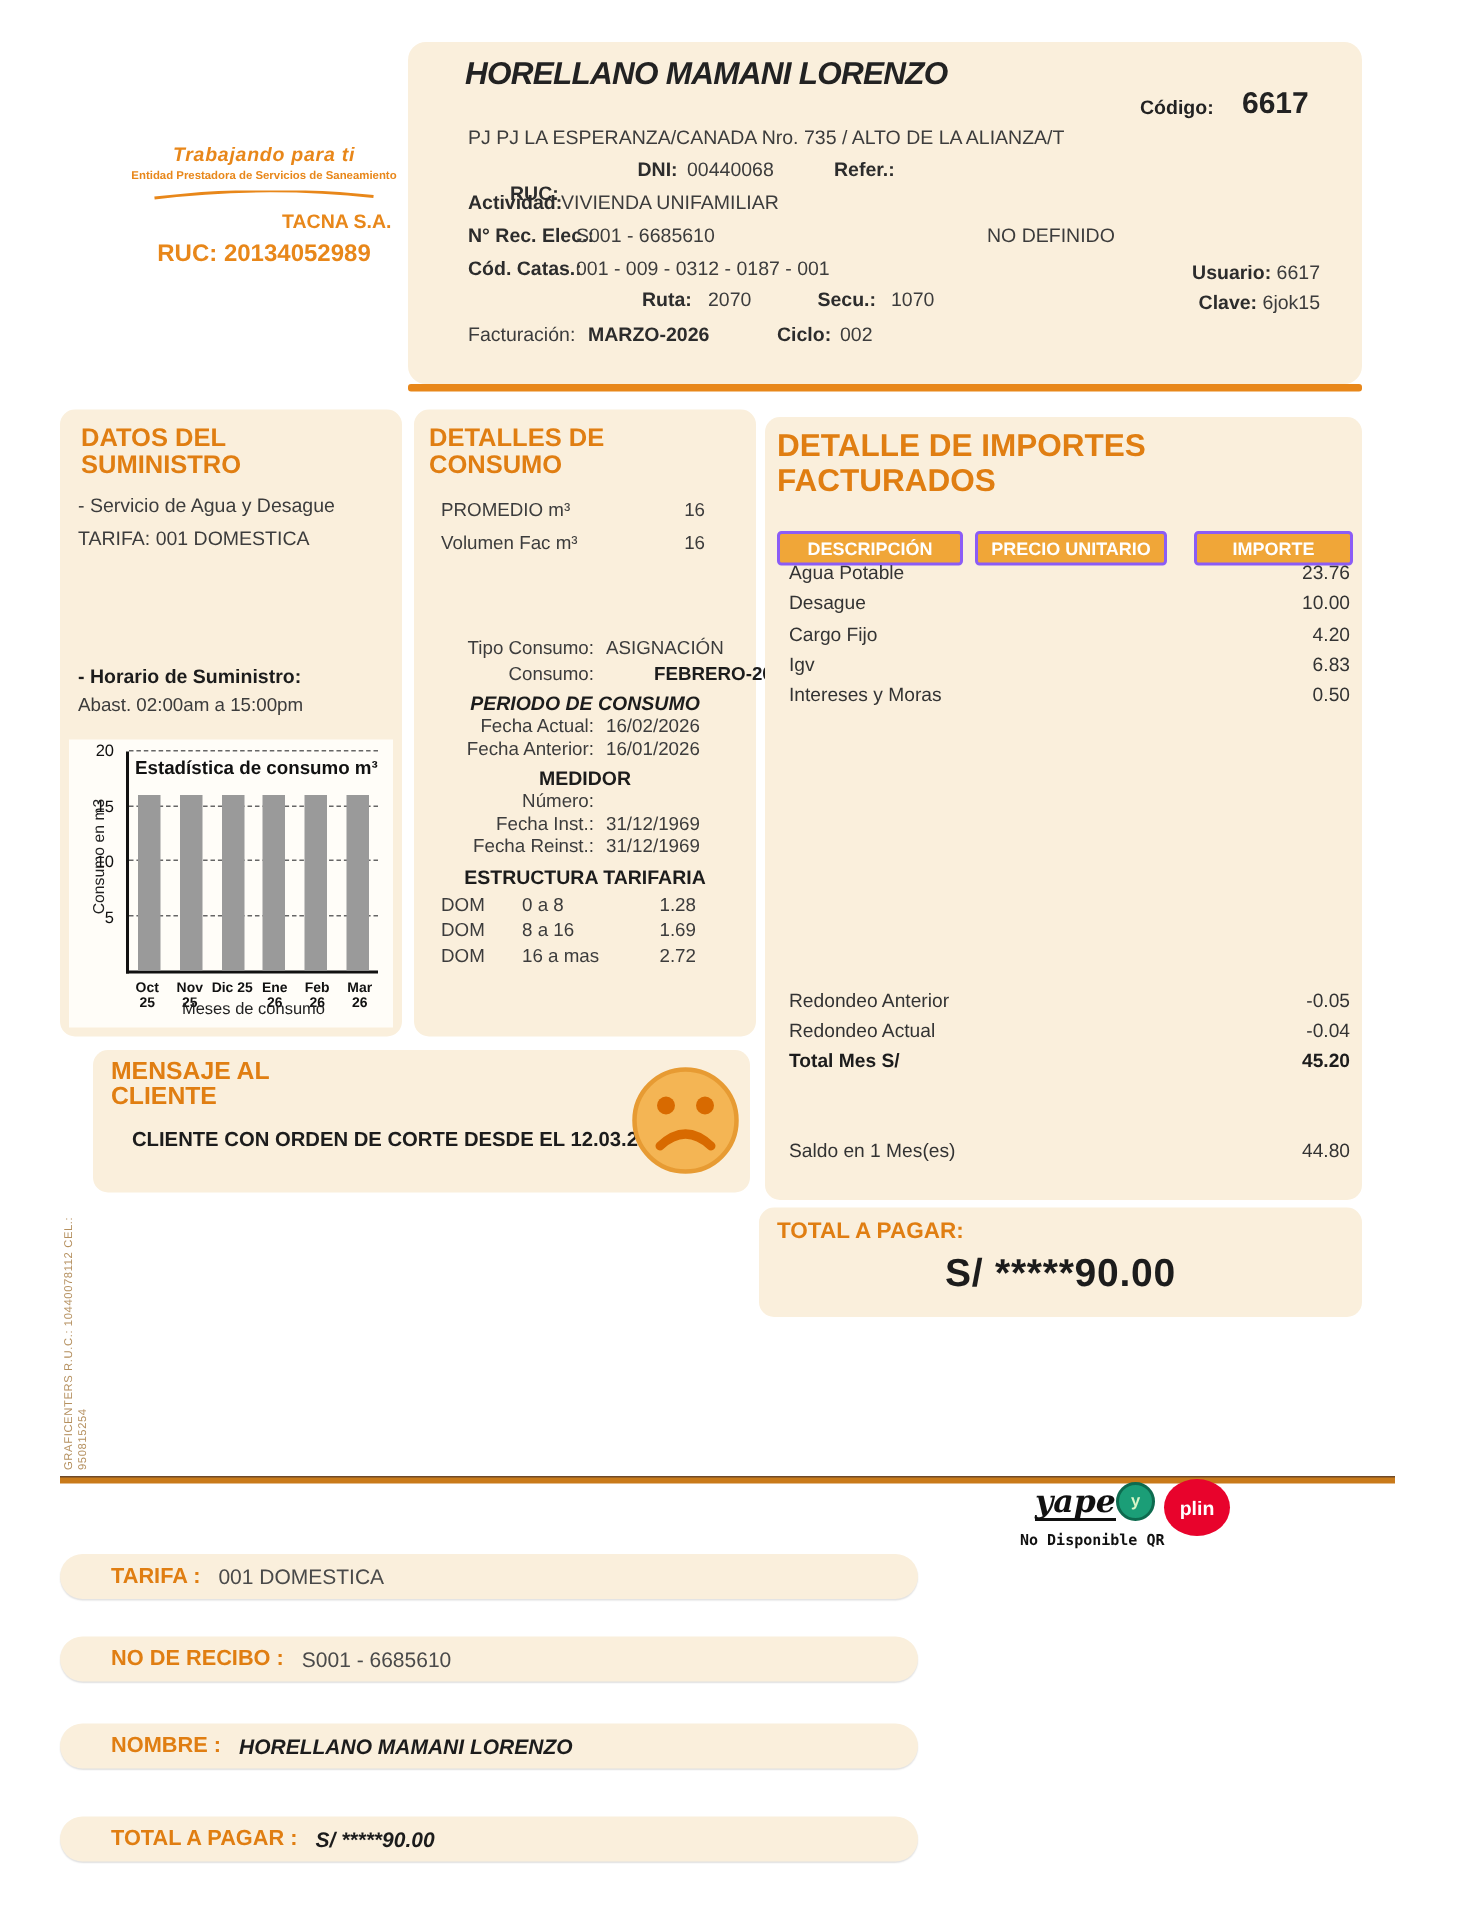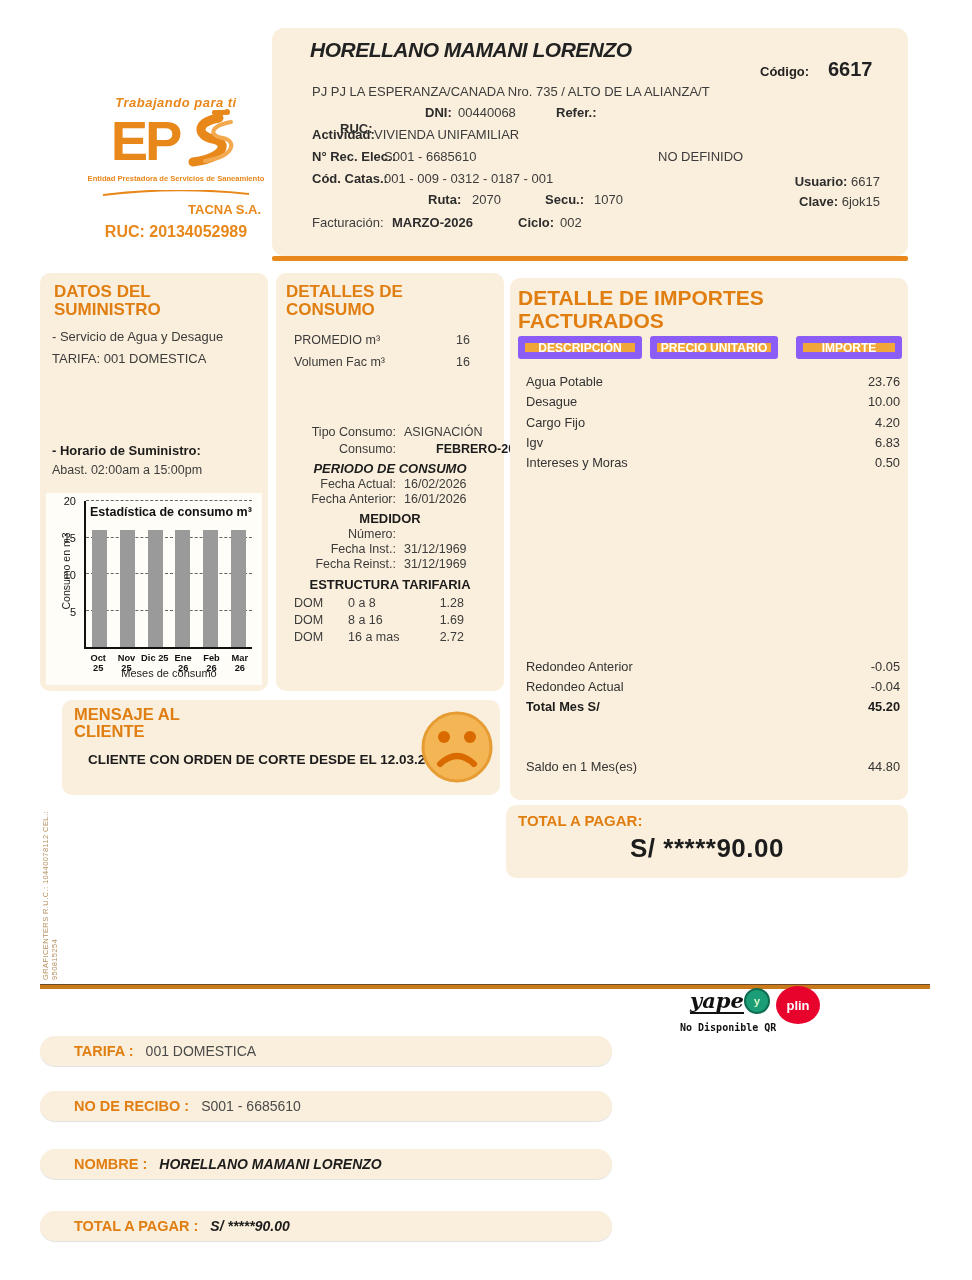--- a/index.html
+++ b/index.html
@@ -52,21 +52,21 @@
   
   .consumo-panel { left:276px; top:273px; width:228px; height:418px; border-radius:10px; }
   .consumo-panel .sec-title { position:absolute; left:10px; top:10px; width:170px; }
   .cp { position:absolute; font-size:12.5px; color:#3c3c3c; white-space:nowrap; }
   .cp-label-r { text-align:right; width:112px; left:8px; }
   .cp-center { width:100%; text-align:center; font-weight:bold; color:#1c1c1c; font-size:13px; }
 
   
   .importes-panel { left:510px; top:278px; width:398px; height:522px; border-radius:10px; }
   .importes-title { position:absolute; left:8px; top:8px; width:330px; color:#e07e12; font-weight:bold; font-size:21px; line-height:1.1; }
-  .badge { position:absolute; top:58px; height:23px; background:#f0a638; border:7px solid #8b5cf6; border-radius:3px; color:#fff; font-weight:bold; font-size:12px; display:flex; align-items:center; justify-content:center; }
+  .badge { position:absolute; top:76px; height:23px; background:#f0a638; border:2px solid #8b5cf6; border-radius:3px; color:#fff; font-weight:bold; font-size:12px; display:flex; align-items:center; justify-content:center; }
   .imp-row { position:absolute; left:16px; width:376px; font-size:12.8px; color:#333; }
   .imp-row .desc { position:absolute; left:0; }
   .imp-row .val { position:absolute; right:2px; }
   .imp-bold { font-weight:bold; color:#1c1c1c; }
 
   
   .mensaje-panel { left:62px; top:700px; width:438px; height:95px; border-radius:10px; }
   .mensaje-panel .sec-title { position:absolute; left:12px; top:6px; width:150px; font-size:16.5px; }
   .mensaje-text { position:absolute; left:26px; top:52px; width:360px; font-size:13.5px; font-weight:bold; color:#1c1c1c; }
   .sad-face { position:absolute; right:6px; top:10px; }
@@ -98,32 +98,20 @@
   .summary-value { font-size:14px; color:#4a4a4a; margin-left:12px; white-space:nowrap; }
   .sv-italic { font-weight:bold; font-style:italic; color:#1c1c1c; }
 </style>
 </head>
 <body>
 
 <div class="page">
 
   <div class="logo-block">
     <div class="tagline">Trabajando para ti</div>
-    <div class="logo-row">
-      <span class="logo-ep">EP</span>
-      <span>
-        <svg width="62" height="62" viewBox="0 0 62 62">
-          <path d="M40,10 C16,14 18,28 34,31 C50,34 46,50 14,54" stroke="#e8871a" stroke-width="9" fill="none" stroke-linecap="round"></path>
-          <path d="M52,14 C30,18 30,28 44,30 C58,33 56,48 26,53" stroke="#f2a94f" stroke-width="4" fill="none" stroke-linecap="round"></path>
-          <rect x="33" y="2" width="14" height="5" rx="2" fill="#e8871a"></rect>
-          <rect x="38" y="5" width="4" height="6" fill="#e8871a"></rect>
-          <circle cx="48" cy="4" r="3" fill="#e8871a"></circle>
-        </svg>
-      </span>
-    </div>
     <div class="logo-sub">Entidad Prestadora de Servicios de Saneamiento</div>
     <svg width="150" height="7" viewBox="0 0 150 7">
         <path d="M2,5 Q75,-4 148,4" stroke="#e8871a" stroke-width="2" fill="none"></path>
       </svg>
     <div class="logo-company">TACNA S.A.</div>
     <div class="logo-ruc">RUC: 20134052989</div>
   </div>
 
   <div class="panel header-panel">
     <span class="h-name">HORELLANO MAMANI LORENZO</span>

